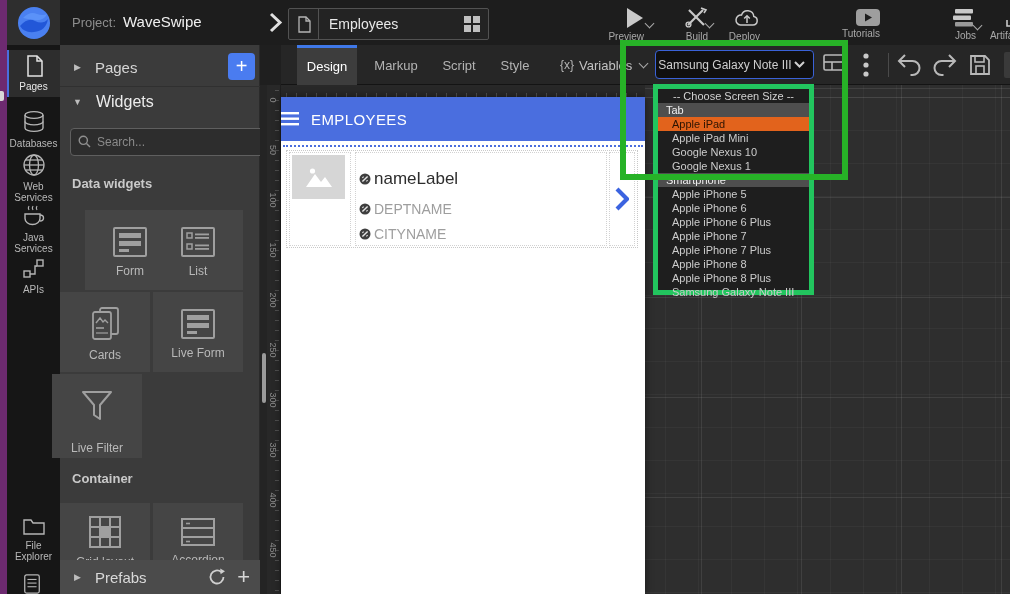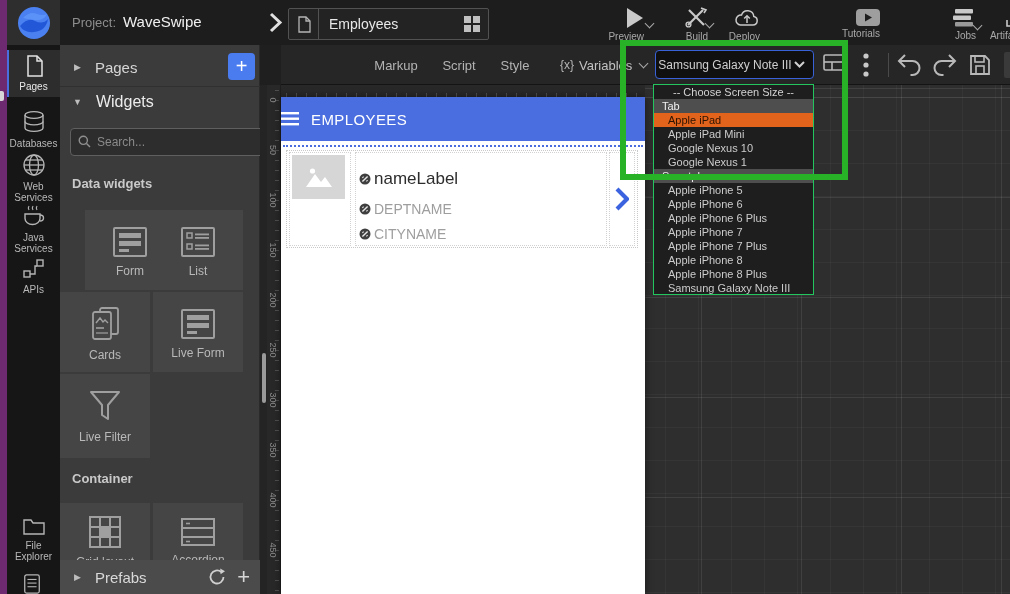--- a/index.html
+++ b/index.html
@@ -79,21 +79,21 @@
   .content-top{left:283px;top:145px;width:360px;height:0;border-top:2px dotted #4a6edf;}
   .li-outer{left:286px;top:150px;width:352px;height:98px;border:1px dotted #c9c9c9;box-sizing:border-box;}
   .li-imgcol{left:289px;top:152px;width:62px;height:94px;border:1px dotted #d2d2d2;box-sizing:border-box;}
   .li-img{left:292px;top:155px;width:53px;height:44px;background:#d6d6d6;display:flex;align-items:center;justify-content:center;}
   .li-textcol{left:355px;top:152px;width:252px;height:94px;border:1px dotted #d2d2d2;box-sizing:border-box;}
   .li-chevcol{left:609px;top:152px;width:26px;height:94px;border:1px dotted #d2d2d2;box-sizing:border-box;display:flex;align-items:center;justify-content:center;}
   .bind-row{display:flex;align-items:center;text-align:center;}
   .f-name{font-size:17px;color:#2d2d2d;}
   .f-sub{font-size:14px;color:#9e9e9e;}
   
-  .dropdown{left:653px;top:84px;width:161px;height:211px;background:#1e1e1e;border:1px solid #22c55e;box-sizing:border-box;z-index:4;}
+  .dropdown{left:653px;top:84px;width:161px;height:211px;background:#1e1e1e;border:5px solid #22c55e;box-sizing:border-box;z-index:4;}
   .dd-row{height:14px;line-height:14px;font-size:11px;color:#cccccc;white-space:nowrap;overflow:hidden;cursor:pointer;}
   .dd-ph{text-align:center;color:#d2d2d2;}
   .dd-grp{background:#4e4e4e;color:#efefef;padding-left:8px;}
   .dd-opt{padding-left:14px;}
   .dd-sel{background:#e2631c;color:#2d1402;}
   
   .green-rect{left:620px;top:40px;width:228px;height:140px;border:6px solid #27b227;box-sizing:border-box;z-index:10;pointer-events:none;}
   .edge-sliver{left:1004px;top:52px;width:6px;height:26px;background:#3a3a3a;border-radius:2px 0 0 2px;}
 </style>
 </head>
@@ -351,21 +351,21 @@
     <span style="margin-top:16px;">
       <svg width="36" height="32" viewBox="0 0 36 32">
           <rect x="2" y="2" width="32" height="28" rx="1" fill="none" stroke="#9f9f9f" stroke-width="2"></rect>
           <rect x="7" y="7" width="22" height="5" fill="#9f9f9f"></rect>
           <rect x="7" y="15" width="22" height="5" fill="#9f9f9f"></rect>
           <rect x="7" y="23" width="10" height="3" fill="#9f9f9f"></rect>
         </svg>
     </span>
     <span class="tl">Live Form</span>
   </div>
-  <div class="abs tile" style="left:60px;top:374px;width:90px;height:84px;">
+  <div class="abs tile" style="left:52px;top:374px;width:90px;height:84px;gap:11px;">
     <span style="margin-top:14px;">
       <svg width="36" height="36" viewBox="0 0 36 36">
           <path d="M4 4 h28 l-11 13 v14 l-6 -4 v-10 z" fill="none" stroke="#9f9f9f" stroke-width="2" stroke-linejoin="round"></path>
         </svg>
     </span>
     <span class="tl">Live Filter</span>
   </div>
 
   <div class="abs cat-label" style="left:72px;top:471px;">Container</div>
 
@@ -405,20 +405,21 @@
             <polygon points="13.2,1.5 18,4.2 13.6,7.2" fill="#cfcfcf"></polygon>
           </svg>
       </span>
       <span style="color:#d5d5d5;font-size:22px;line-height:20px;">+</span>
     </span>
   </div>
 
   <div class="abs midtop"></div>
   <div class="abs toolbar"></div>
 
+  <div class="abs tab active" style="left:297px;width:60px;">Design</div>
   <div class="abs tab" style="left:365px;width:62px;">Markup</div>
   <div class="abs tab" style="left:433px;width:52px;">Script</div>
   <div class="abs tab" style="left:491px;width:48px;">Style</div>
 
   <div class="abs vars">
     <span class="vx">{x}</span>
     <span>Variables</span>
     <span class="chev" style="margin-left:8px;margin-top:-3px;"></span>
   </div>
 

